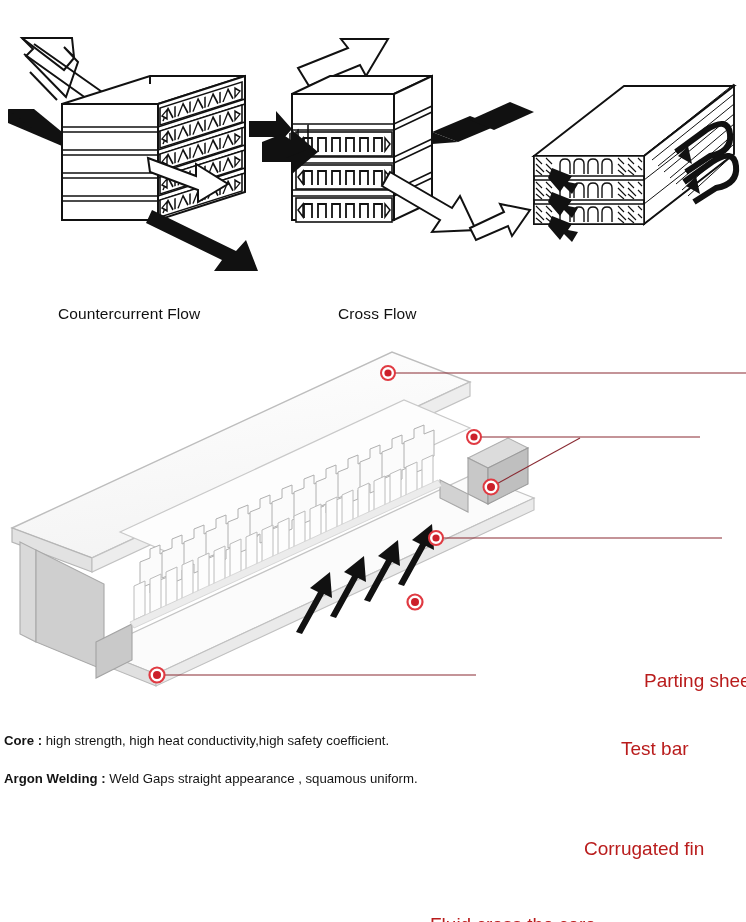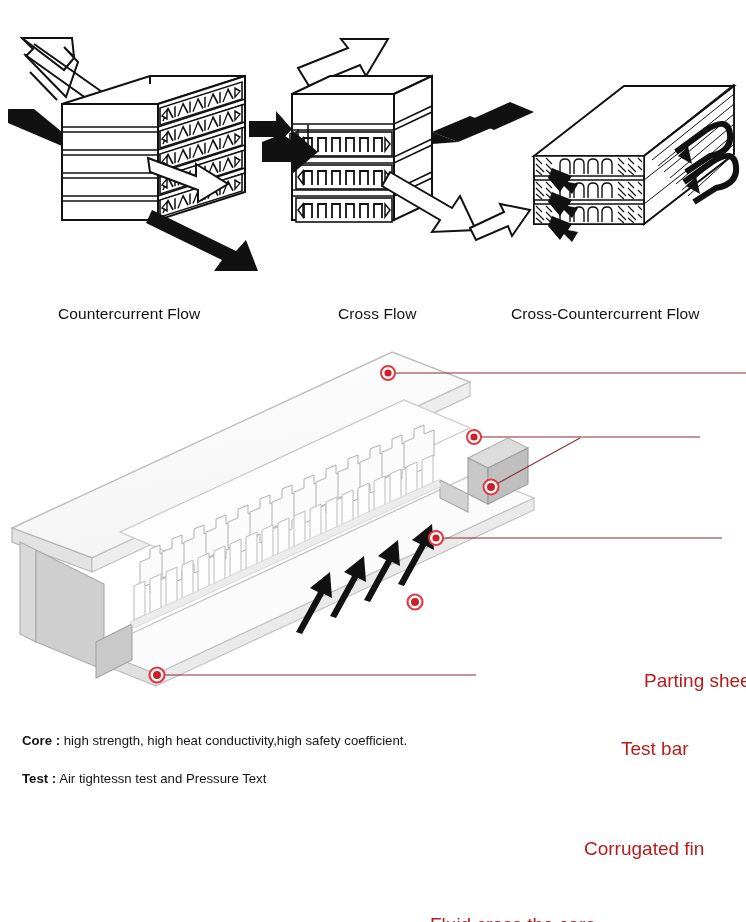--- a/index.html
+++ b/index.html
@@ -24,21 +24,21 @@
 
   .callout-text{position:absolute;font-size:19px;color:#b91c1c;white-space:nowrap;
                 font-family:"Liberation Sans","DejaVu Sans",sans-serif;}
   #co-parting-top{left:644px; top:350px;}
   #co-sidebar{    left:621px; top:418px;}
   #co-corr{       left:584px; top:518px;}
   #co-fluid{      left:430px; top:594px;}
 
   
   .specs{position:absolute;left:0;top:722px;width:746px;}
-  .spec-row{position:relative;height:38px;line-height:38px;padding-left:22px;
+  .spec-row{position:relative;height:38px;line-height:38px;padding-left:4px;
             font-size:13.2px;color:#141414;white-space:nowrap;}
   .spec-key{font-weight:bold;}
   .spec-val{font-weight:normal;}
 </style>
 </head>
 <body>
 
 <div id="root">
 
   <div class="flow-section">
@@ -254,21 +254,20 @@
         <path d="M696,152 L686,162 L700,170 Z" fill="#111"></path>
 
         <path d="M470,96 L510,78 L534,88 L494,106 Z" fill="#111"></path>
 
         <path d="M470,204 L504,188 L500,180 L530,186 L512,212 L508,202 L476,216 Z" fill="#ffffff" stroke="#111" stroke-width="2"></path>
       </g>
     </svg>
 
     <div class="flow-caption" id="cap-counter">Countercurrent Flow</div>
     <div class="flow-caption" id="cap-cross">Cross Flow</div>
-    <div class="flow-caption" id="cap-xcc">Cross-Countercurrent Flow</div>
   </div>
 
   <div class="core-section">
     <svg class="core-svg" width="746" height="396" viewBox="0 0 746 396">
       <defs>
         <linearGradient id="sheetGrad" x1="0" y1="0" x2="0.3" y2="1">
           <stop offset="0%" stop-color="#ffffff"></stop>
           <stop offset="100%" stop-color="#f4f4f4"></stop>
         </linearGradient>
       </defs>
@@ -401,18 +400,18 @@
     <div class="callout-text" id="co-fluid">Fluid cross the core</div>
 
   </div>
 
   <div class="specs">
     <div class="spec-row">
       <span class="spec-key">Core :</span>
       <span class="spec-val">high strength, high heat conductivity,high safety coefficient.</span>
     </div>
     <div class="spec-row">
-      <span class="spec-key">Test :</span>
-      <span class="spec-val">Air tightessn test and Pressure Text</span>
+      <span class="spec-key">Argon Welding :</span>
+      <span class="spec-val">Weld Gaps straight appearance , squamous uniform.</span>
     </div>
   </div>
 
 </div>
 
 </body></html>

